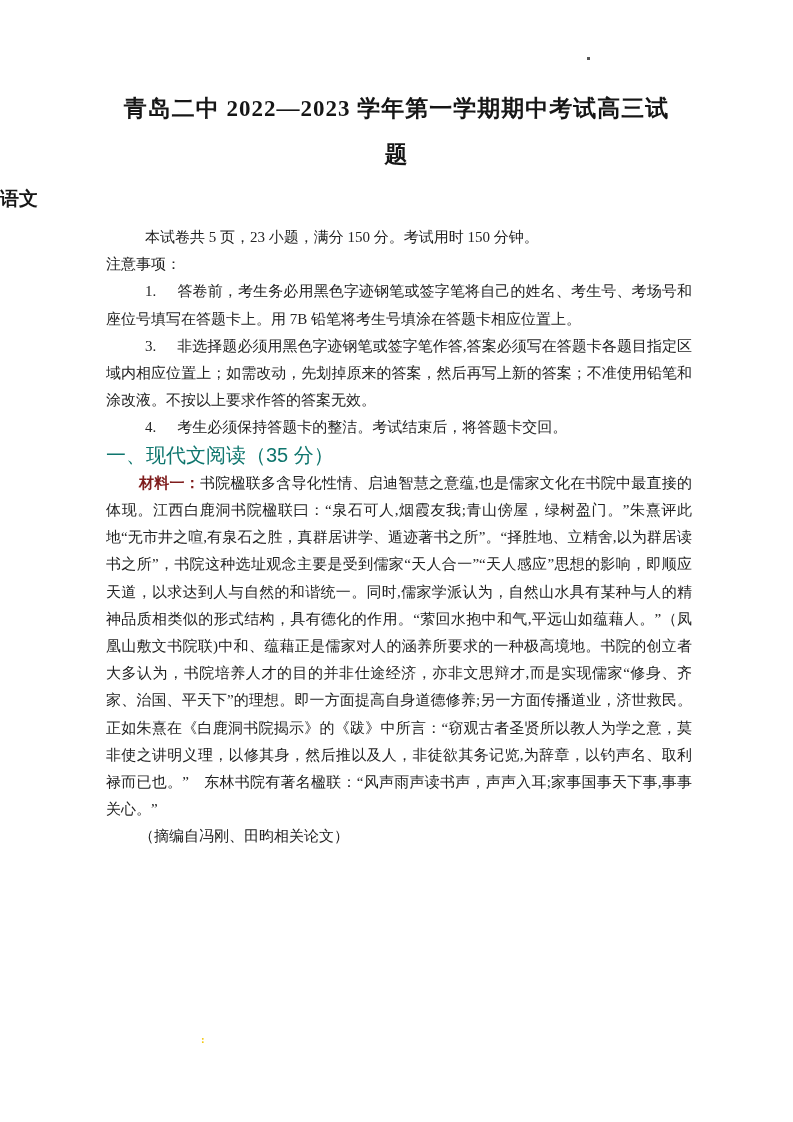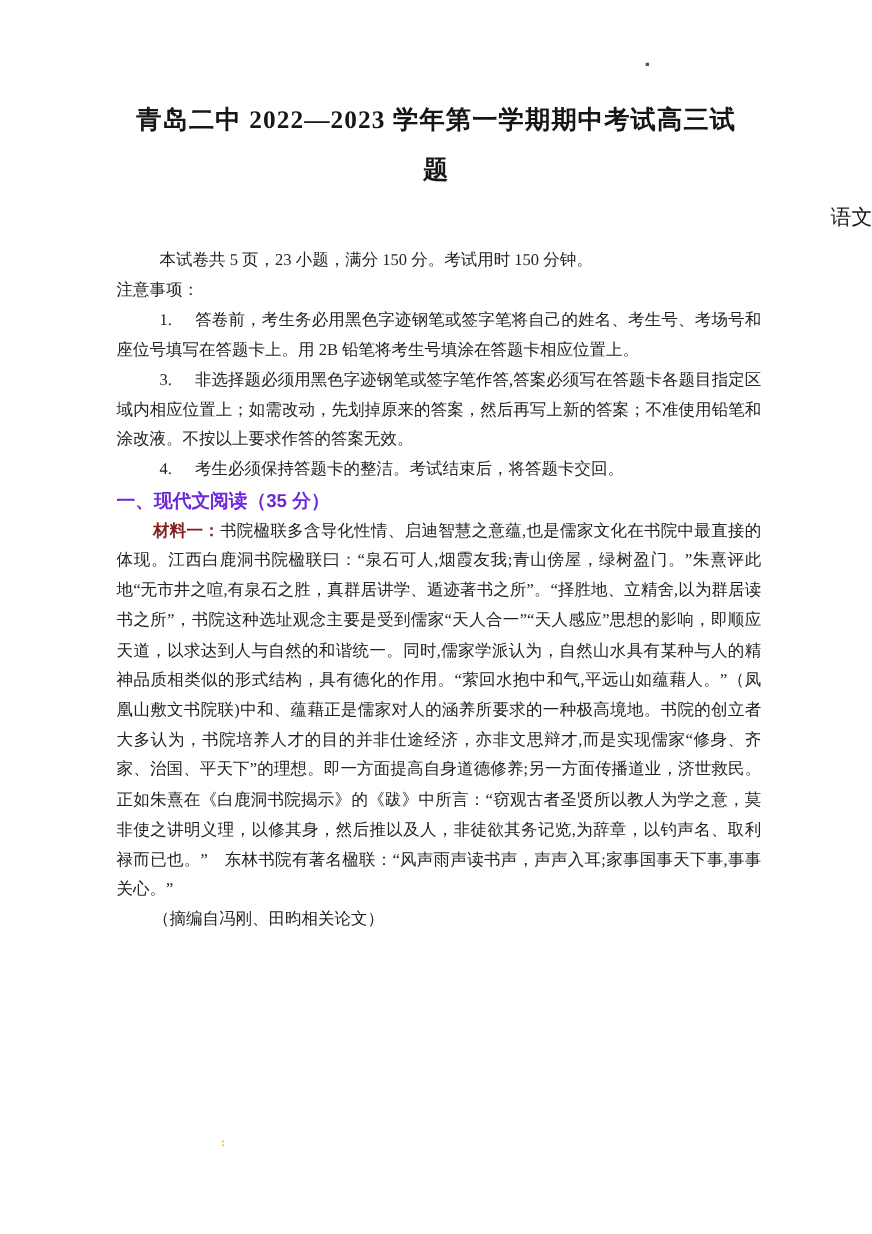--- a/index.html
+++ b/index.html
@@ -18,22 +18,22 @@
   .title-block {
     margin-top: 86px;
     text-align: center;
     font-weight: bold;
     font-size: 23px;
     line-height: 46px;
     letter-spacing: 1px;
     color: #161616;
   }
   .subject {
-    text-align: right;
-    font-weight: normal;
+    text-align: left;
+    font-weight: bold;
     font-size: 19px;
     line-height: 30px;
     margin-top: 6px;
     color: #161616;
   }
 
   .content {
     width: 586px;
     margin-left: 106px;
     margin-top: 10px;
@@ -49,23 +49,23 @@
   .notice-item { text-indent: 2.6em; }
   .notice-item .num {
     display: inline-block;
     margin-right: 1.4em;
     text-indent: 0;
   }
 
   .section-heading,
   .subsection-heading {
     font-family: "Liberation Sans", "DejaVu Sans", sans-serif;
-    font-weight: bold;
-    font-size: 17px;
-    color: #6d28d9;
+    font-weight: normal;
+    font-size: 20px;
+    color: #0f766e;
     text-align: left;
   }
 
   .material-para { text-indent: 2.2em; }
   .material-para b {
     font-family: "Liberation Sans", "DejaVu Sans", sans-serif;
     font-weight: bold;
     color: #7f1d1d;
   }
   .attribution { text-indent: 2.2em; }
@@ -101,21 +101,21 @@
   </div>
 
   <div class="subject">语文</div>
 
   <div class="content">
 
     <p class="exam-info">本试卷共 5 页，23 小题，满分 150 分。考试用时 150 分钟。</p>
 
     <p class="notice-heading">注意事项：</p>
 
-    <p class="notice-item"><span class="num">1.</span><span>答卷前，考生务必用黑色字迹钢笔或签字笔将自己的姓名、考生号、考场号和座位号填写在答题卡上。用 2B 铅笔将考生号填涂在答题卡相应位置上。</span></p>
+    <p class="notice-item"><span class="num">1.</span><span>答卷前，考生务必用黑色字迹钢笔或签字笔将自己的姓名、考生号、考场号和座位号填写在答题卡上。用 7B 铅笔将考生号填涂在答题卡相应位置上。</span></p>
 
 
     <p class="notice-item"><span class="num">3.</span><span>非选择题必须用黑色字迹钢笔或签字笔作答,答案必须写在答题卡各题目指定区域内相应位置上；如需改动，先划掉原来的答案，然后再写上新的答案；不准使用铅笔和涂改液。不按以上要求作答的答案无效。</span></p>
 
     <p class="notice-item"><span class="num">4.</span><span>考生必须保持答题卡的整洁。考试结束后，将答题卡交回。</span></p>
 
     <p class="section-heading">一、现代文阅读（35 分）</p>
 
 
     <p class="material-para"><b>材料一：</b><span>书院楹联多含导化性情、启迪智慧之意蕴,也是儒家文化在书院中最直接的体现。江西白鹿洞书院楹联曰：“泉石可人,烟霞友我;青山傍屋，绿树盈门。”朱熹评此地“无市井之喧,有泉石之胜，真群居讲学、遁迹著书之所”。“择胜地、立精舍,以为群居读书之所”，书院这种选址观念主要是受到儒家“天人合一”“天人感应”思想的影响，即顺应天道，以求达到人与自然的和谐统一。同时,儒家学派认为，自然山水具有某种与人的精神品质相类似的形式结构，具有德化的作用。“萦回水抱中和气,平远山如蕴藉人。”（凤凰山敷文书院联)中和、蕴藉正是儒家对人的涵养所要求的一种极高境地。书院的创立者大多认为，书院培养人才的目的并非仕途经济，亦非文思辩才,而是实现儒家“修身、齐家、治国、平天下”的理想。即一方面提高自身道德修养;另一方面传播道业，济世救民。正如朱熹在《白鹿洞书院揭示》的《跋》中所言：“窃观古者圣贤所以教人为学之意，莫非使之讲明义理，以修其身，然后推以及人，非徒欲其务记览,为辞章，以钓声名、取利禄而已也。”　东林书院有著名楹联：“风声雨声读书声，声声入耳;家事国事天下事,事事关心。”</span></p>

